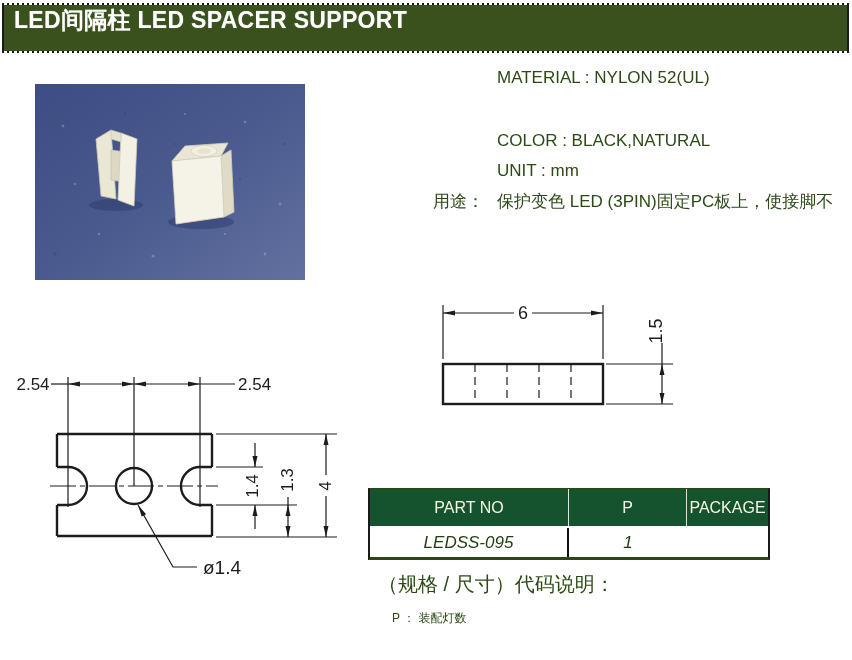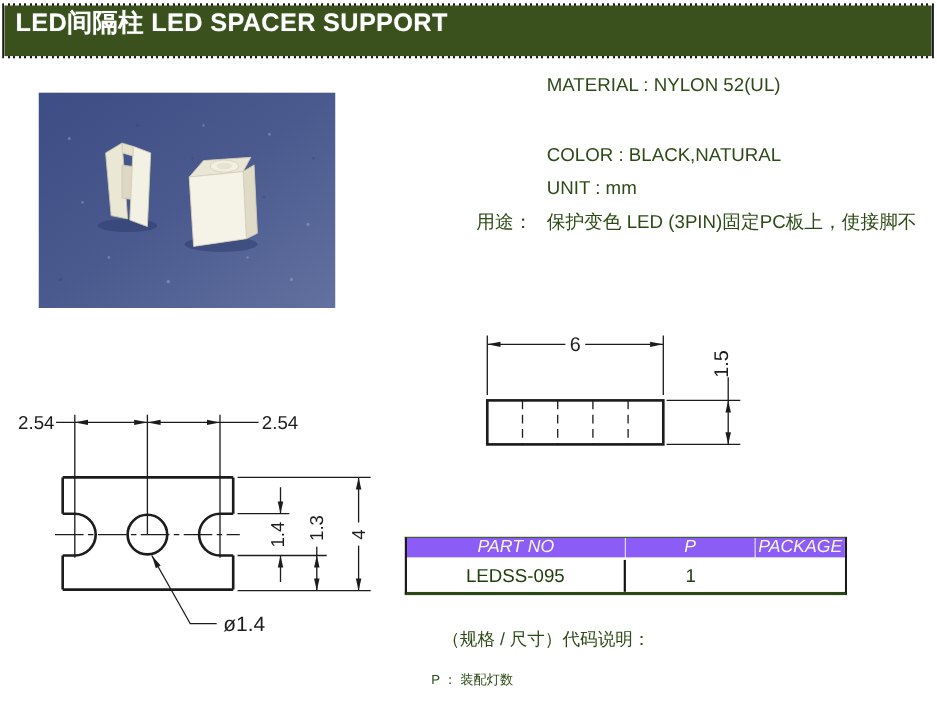--- a/index.html
+++ b/index.html
@@ -36,30 +36,30 @@
   .dim-text-lg { font-size:18px; fill:#1c1c1c; }
   .lead-text { font-size:19px; fill:#1c1c1c; }
   .thin { stroke:#1c1c1c; stroke-width:1.2; fill:none; }
   .thick { stroke:#1c1c1c; stroke-width:2.4; fill:none; }
   
   .parts-table {
     position:absolute; left:368px; top:488px; width:402px; box-sizing:border-box;
     border-left:2px solid #1a1a1a; border-right:2px solid #1a1a1a;
     border-top:1px solid #2c4716; border-bottom:3px solid #2c4716;
   }
-  .t-head { display:flex; height:18px; background:#8b5cf6; color:#f8f6e0; font-size:16px;font-style:italic; }
+  .t-head { display:flex; height:37px; background:#14532d; color:#f8f6e0; font-size:16px; }
   .t-head .cell { border-right:1px solid rgba(255,255,255,.85); }
   .t-head .cell:last-child { border-right:none; }
-  .t-row { display:flex; height:29px; background:#ffffff; color:#20400f; font-size:17px; border-top:2px solid #ffffff; }
+  .t-row { display:flex; height:29px; background:#ffffff; color:#20400f; font-size:17px; border-top:2px solid #ffffff;font-style:italic; }
   .t-row .cell { border-right:2px solid #111111; }
   .t-row .cell:last-child { border-right:none; }
   .cell { display:flex; align-items:center; justify-content:center; box-sizing:border-box; }
   .c1 { width:199px; } .c2 { width:118px; } .c3 { flex:1; }
   
-  .footer-note   { position:absolute; left:378px; top:571px; color:#2d4a16; font-size:16px; white-space:nowrap;margin-left:24px; }
+  .footer-note   { position:absolute; left:378px; top:571px; color:#2d4a16; font-size:20px; white-space:nowrap; }
   .footer-legend { position:absolute; left:392px; top:610px; color:#2d4a16; font-size:12px; white-space:nowrap; }
 </style>
 </head>
 <body>
 
 <div class="page">
 
   <div class="header-wrap">
     <div class="header-bar">
       <span class="header-title">LED间隔柱 LED SPACER SUPPORT</span>

